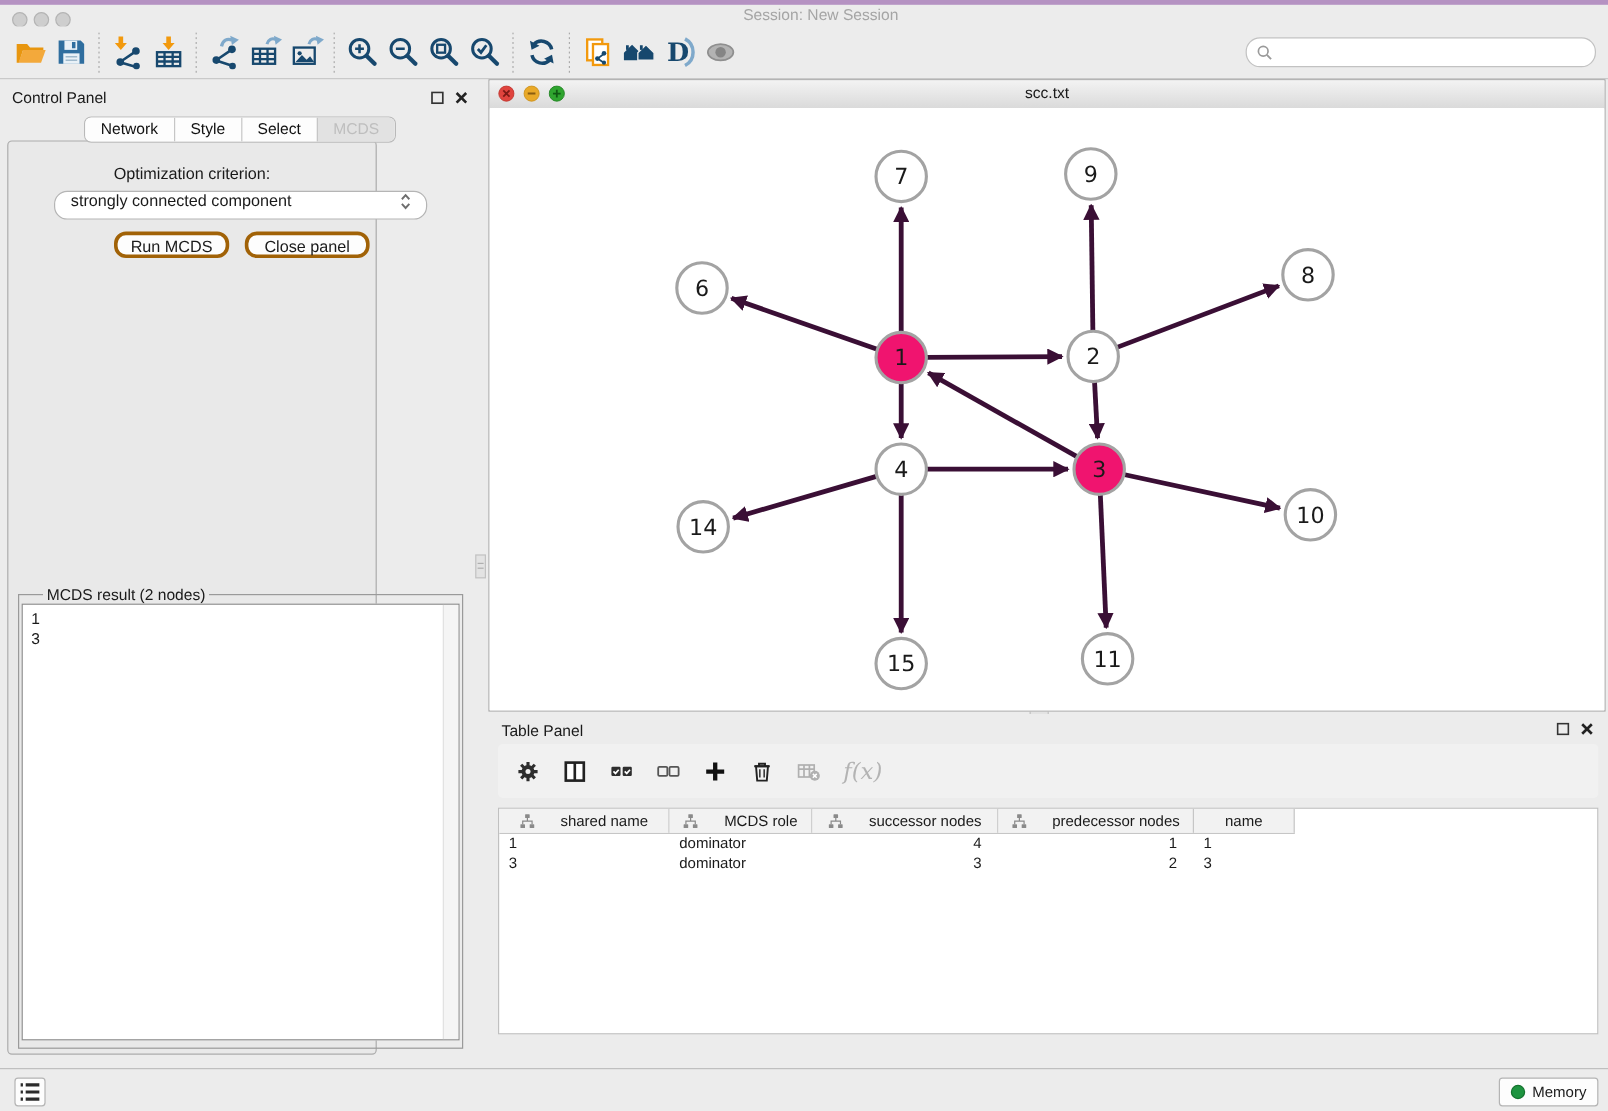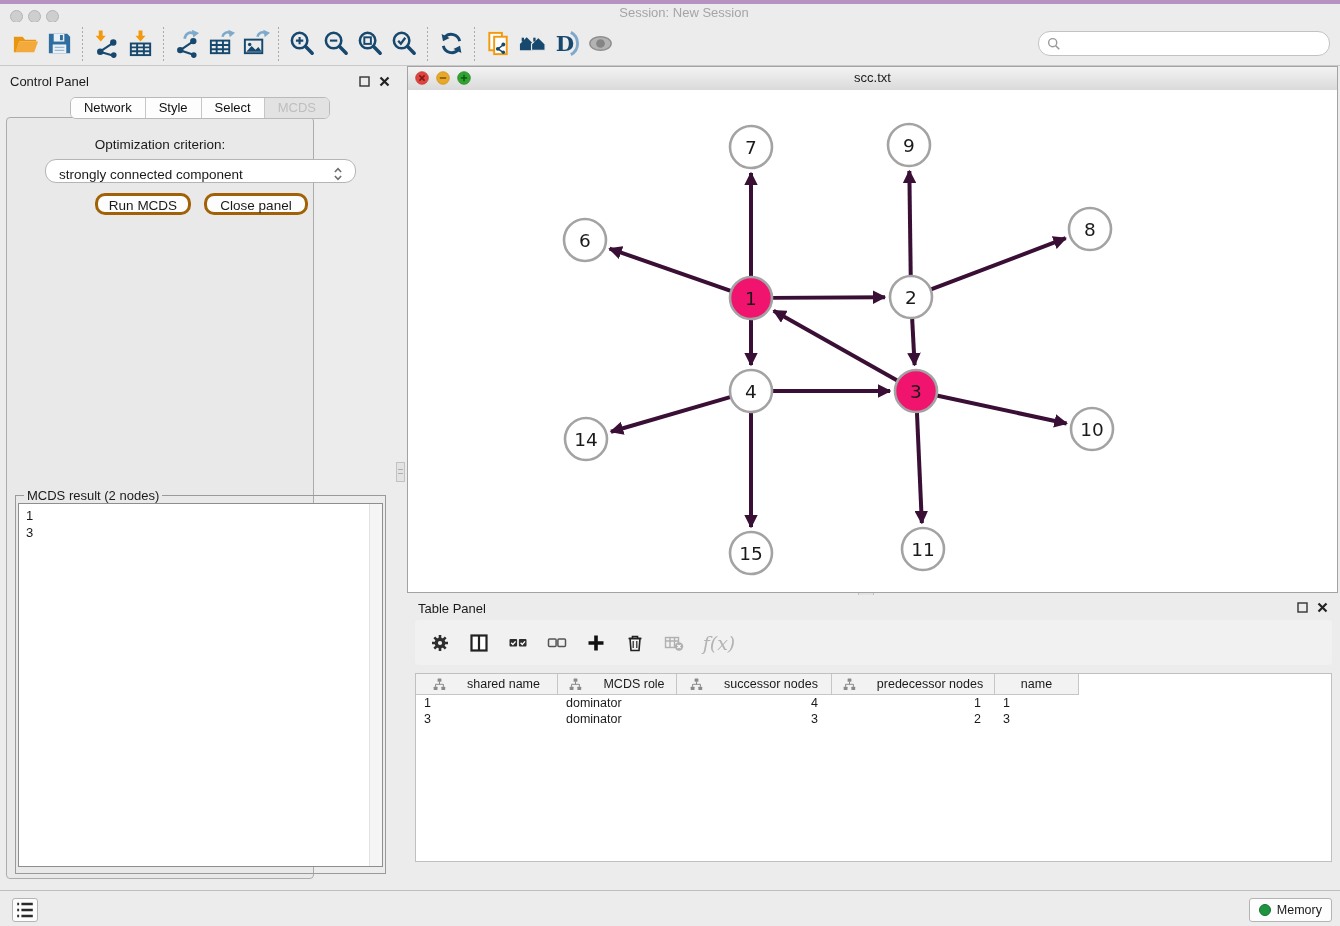--- a/index.html
+++ b/index.html
@@ -37,30 +37,30 @@
   .seg-group{display:inline-flex;border:1px solid #B9B9B9;border-radius:6px;overflow:hidden;background:#FDFDFD;}
   .seg-tab{padding:2px 13px;font-size:13px;line-height:16px;background:#FDFDFD;color:#111;
            border-left:1px solid #C6C6C6;cursor:default;}
   .seg-tab:first-child{border-left:none;}
   .seg-tab.selected{background:#E2E2E2;color:#BEBEBE;}
   .cp-box{position:absolute;left:6px;top:51px;width:308px;height:762px;background:#E9E9E9;
           border:1px solid #ACACAC;border-radius:4px;box-sizing:border-box;padding-left:40px;}
   .cp-label{position:absolute;left:0;top:19px;width:100%;text-align:center;font-size:13.5px;}
   .cp-select{position:absolute;left:38px;top:41px;width:311px;height:24px;background:#fff;
              border:1px solid #B5B5B5;border-radius:11px;box-sizing:border-box;
-             display:flex;align-items:flex-end;}
+             display:flex;align-items:flex-start;}
   .cp-select .val{flex:1;padding-left:13px;font-size:13.5px;white-space:nowrap;overflow:hidden;}
   .cp-select svg{width:10px;height:16px;margin-right:12px;flex:0 0 auto;}
   .cp-btn{position:absolute;top:75px;height:22px;background:#FDFDFD;border:3px solid #a16207;
           border-radius:10px;box-sizing:border-box;font-size:13.5px;text-align:center;line-height:20px;}
   #run-btn{left:88px;width:96px;}
   #closep-btn{left:197px;width:104px;}
   .cp-fieldset{position:absolute;left:8px;top:370px;width:371px;height:386px;border:1px solid #9A9A9A;
                margin:0;padding:0;box-sizing:border-box;background:transparent;}
-  .cp-fieldset legend{font-size:13px;margin-left:8px;padding:0 3px;}
+  .cp-fieldset legend{font-size:13px;margin-left:20px;padding:0 3px;}
   .cp-result{position:absolute;left:2px;right:2px;top:0px;bottom:2px;background:#fff;
              border:1px solid #8E8E8E;overflow:hidden;}
   .cp-result .line{padding:0 7px;font-size:13px;line-height:17px;}
   .cp-result .line:first-child{padding-top:3px;}
   .cp-scroll{position:absolute;right:0;top:0;bottom:0;width:12px;background:#F5F5F5;border-left:1px solid #E2E2E2;}
   
   .v-grip{position:absolute;left:396px;top:462px;width:9px;height:20px;background:#E3E3E3;
           border:1px solid #C2C2C2;box-sizing:border-box;}
   .v-grip:before{content:"";position:absolute;left:1px;right:1px;top:6px;height:1px;background:#AFAFAF;box-shadow:0 4px 0 #AFAFAF;}
   .h-grip{position:absolute;left:858px;top:588px;width:16px;height:8px;background:#E3E3E3;

